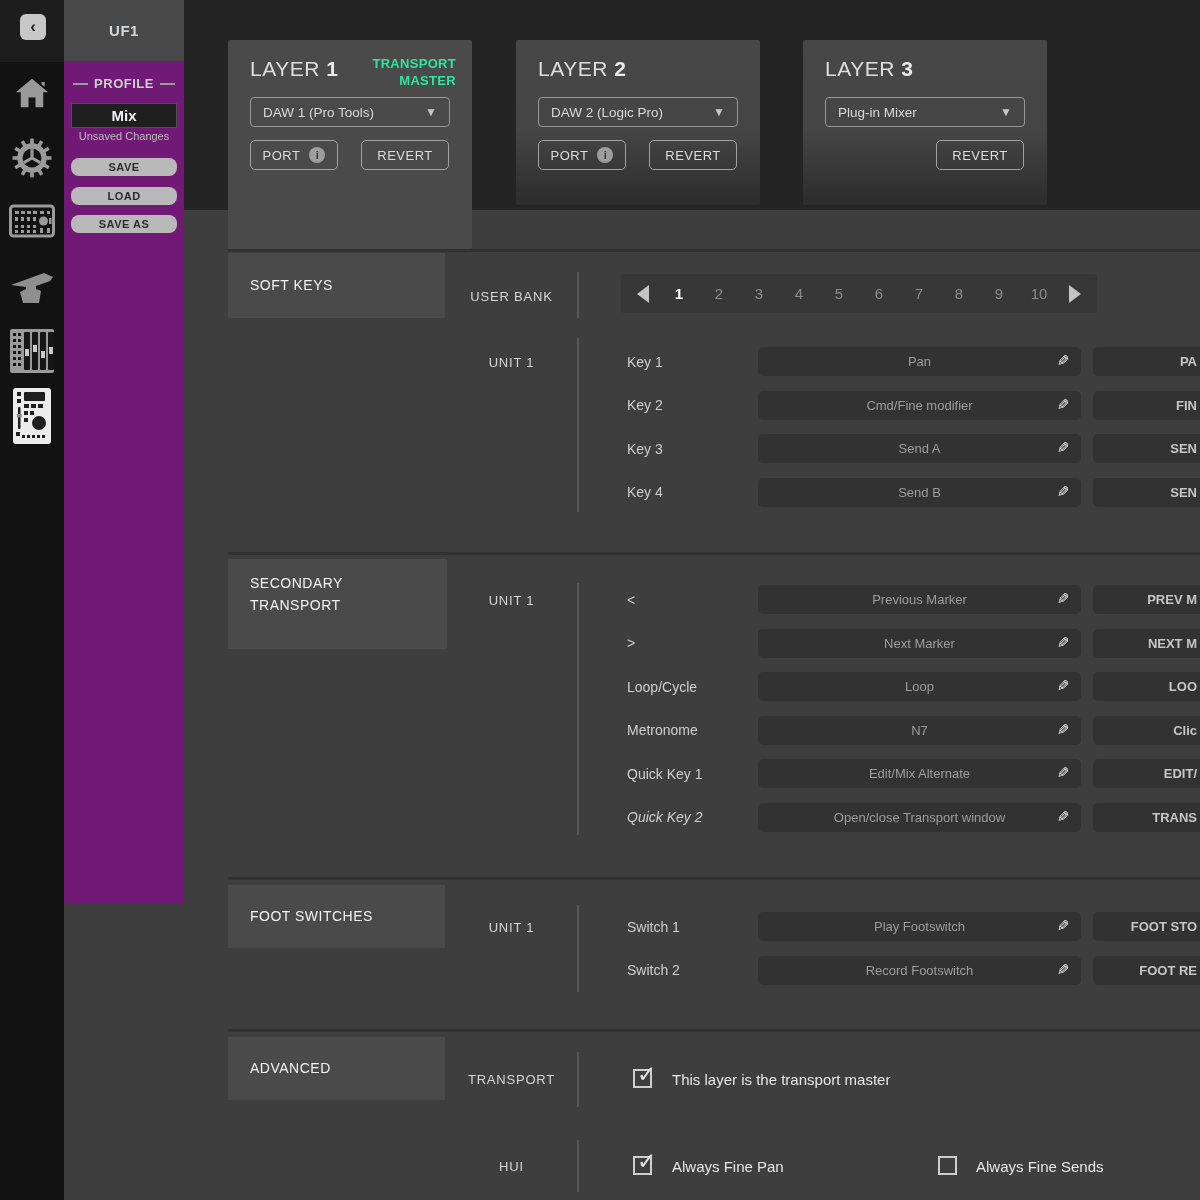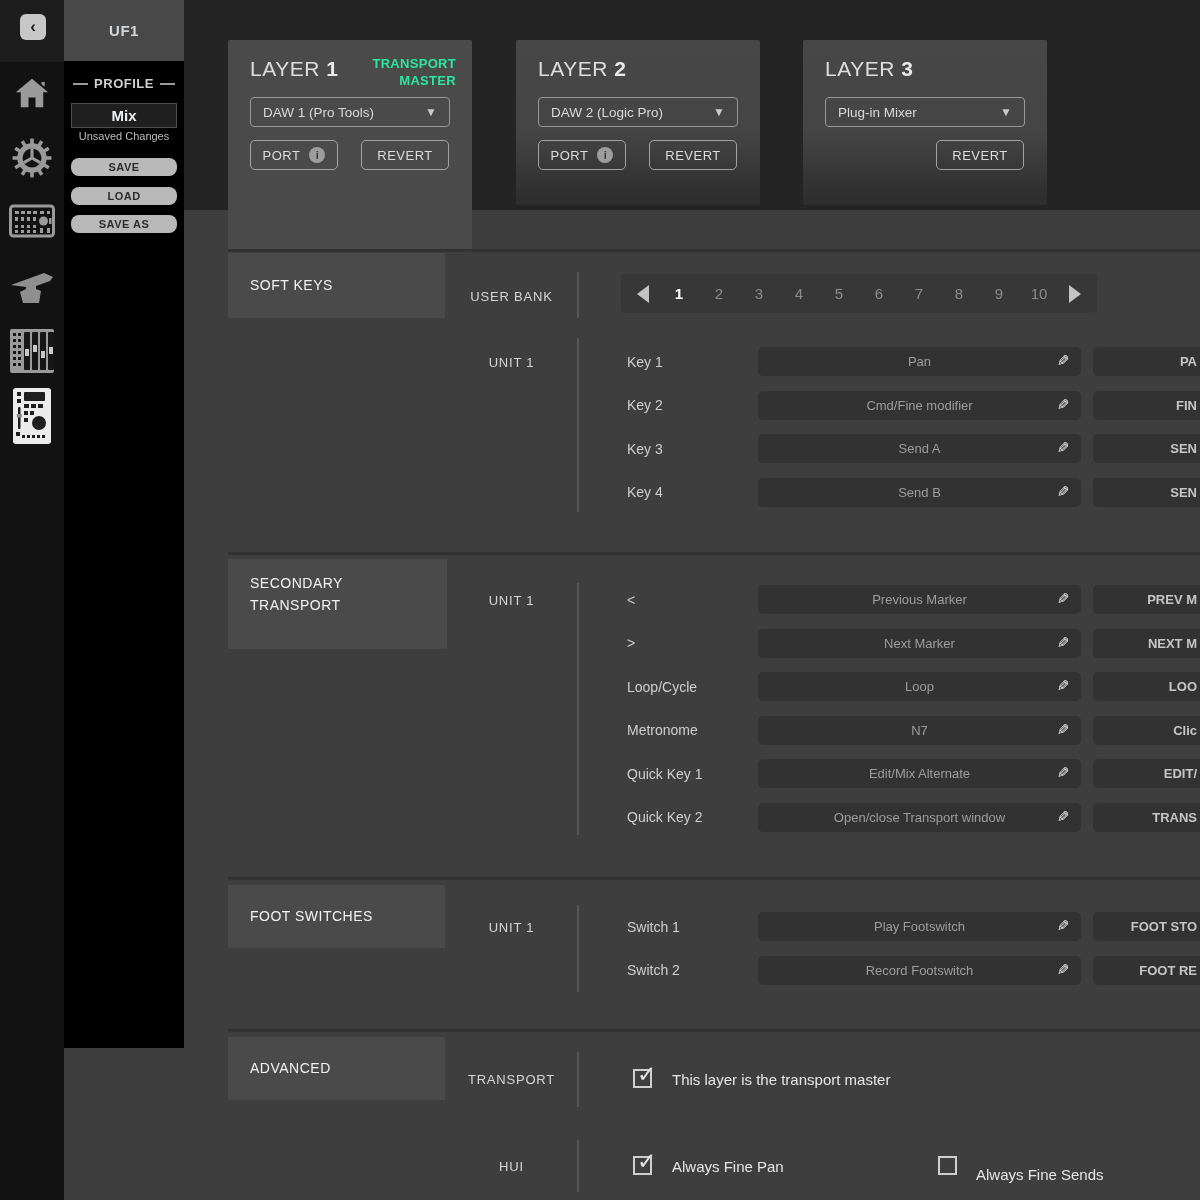--- a/index.html
+++ b/index.html
@@ -11,21 +11,21 @@
   .topstrip { position:absolute; left:184px; top:0; width:1016px; height:210px; background:#242424; }
 
   
   .sidebar { position:absolute; left:0; top:0; width:64px; height:1200px; background:#121212; z-index:30; }
   .sidebar-top { position:absolute; left:0; top:0; width:64px; height:62px; background:#1d1d1d; }
   .back-btn { position:absolute; left:20px; top:14px; width:26px; height:26px; background:#c7c7c7; border-radius:6px;
               display:flex; align-items:center; justify-content:center; color:#1a1a1a; font-size:17px; font-weight:bold; cursor:pointer; }
   .side-icon { position:absolute; left:0; width:64px; display:flex; justify-content:center; cursor:pointer; }
 
   
-  .profile-col { position:absolute; left:64px; top:0; width:120px; height:1048px; background:#000000; z-index:25; }
+  .profile-col { position:absolute; left:64px; top:0; width:120px; height:904px; background:#701a75; z-index:25; }
   .profile-header { position:absolute; left:0; top:0; width:120px; height:61px; background:#484848;
                     display:flex; align-items:center; justify-content:center; color:#d3d6d8; font-size:15px; font-weight:bold; letter-spacing:.5px; }
   .profile-title { position:absolute; top:76px; left:0; width:120px; display:flex; align-items:center; justify-content:center; gap:6px;
                    color:#cfcfcf; font-size:13px; font-weight:bold; letter-spacing:.5px; }
   .profile-title:before, .profile-title:after { content:""; width:15px; height:2px; background:#9a9a9a; }
   .mix-box { position:absolute; left:7px; top:103px; width:106px; height:25px; background:#1f1f1f; border:1px solid #4e4e4e;
              display:flex; align-items:center; justify-content:center; color:#eef2f5; font-size:15px; font-weight:bold; }
   .unsaved { position:absolute; top:130px; left:0; width:120px; text-align:center; color:#bdbdbd; font-size:11px; }
   .pbtn { position:absolute; left:7px; width:106px; height:18px; background:#b9b9b9; border-radius:8px; border:none;
           color:#2c2c2c; font-size:11px; font-weight:bold; letter-spacing:.5px; cursor:pointer;
@@ -242,21 +242,21 @@
 
   <div class="row-label" style="top:764px;">Quick Key 1</div>
   <div class="val-btn" style="top:759px;">
     <span class="val-text">Edit/Mix Alternate</span>
     <span class="pencil">✎</span>
   </div>
   <div class="cut-btn" style="top:759px;">
       <span>EDIT/</span>
     </div>
 
-  <div class="row-label" style="top:807px;">Quick Key 2</div>
+  <div class="row-label" style="top:807px;font-style:italic;">Quick Key 2</div>
   <div class="val-btn" style="top:803px;">
     <span class="val-text">Open/close Transport window</span>
     <span class="pencil">✎</span>
   </div>
   <div class="cut-btn" style="top:803px;">
       <span>TRANS</span>
     </div>
 
   <div class="sec-box" style="top:885px; width:217px; height:63px;">
     <span>FOOT SWITCHES</span>
@@ -294,21 +294,21 @@
 
   <div class="unit-label" style="top:1159px;">HUI</div>
   <div class="div-v" style="top:1140px; height:52px;"></div>
   <div class="chk" style="left:633px; top:1156px;">
     <span class="tick">✓</span>
   </div>
   <div class="chk-label" style="left:672px; top:1158px;">Always Fine Pan</div>
   <div class="chk" style="left:938px; top:1156px;">
     <span class="tick"></span>
   </div>
-  <div class="chk-label" style="left:976px; top:1158px;margin-top:8px;">Always Fine Sends</div>
+  <div class="chk-label" style="left:976px; top:1158px;">Always Fine Sends</div>
 
   <div class="profile-col">
     <div class="profile-header">UF1</div>
     <div class="profile-title">
         <span>PROFILE</span>
       </div>
     <div class="mix-box">Mix</div>
     <div class="unsaved">Unsaved Changes</div>
     <button class="pbtn" style="top:158px;">SAVE</button>
     <button class="pbtn" style="top:187px;">LOAD</button>

